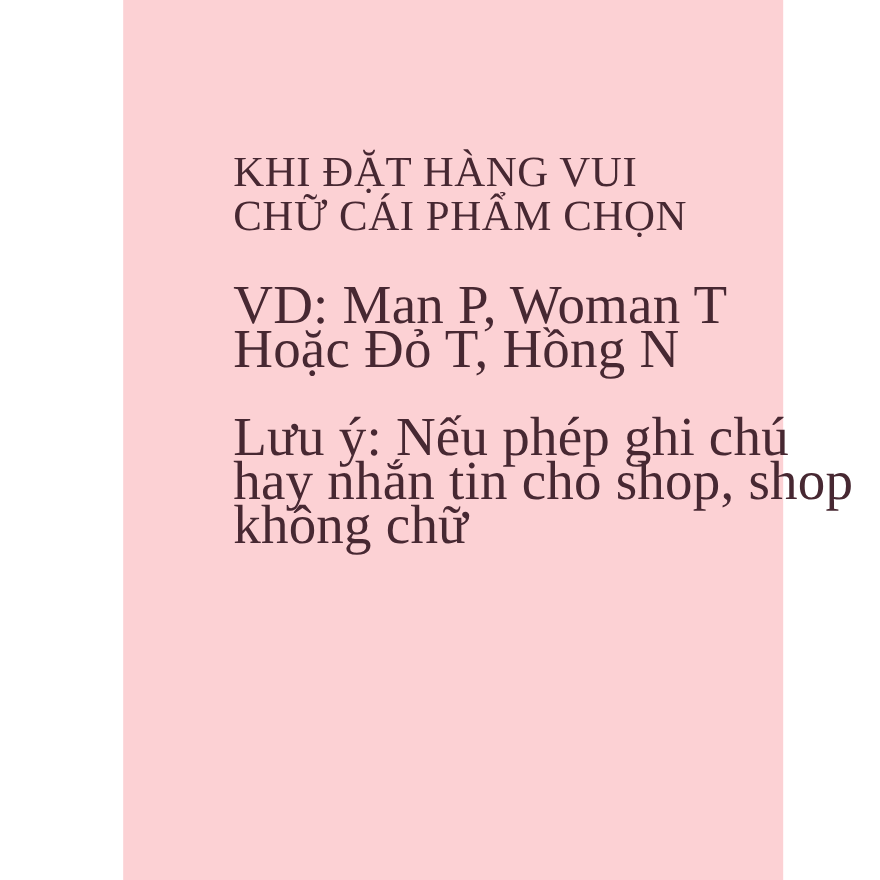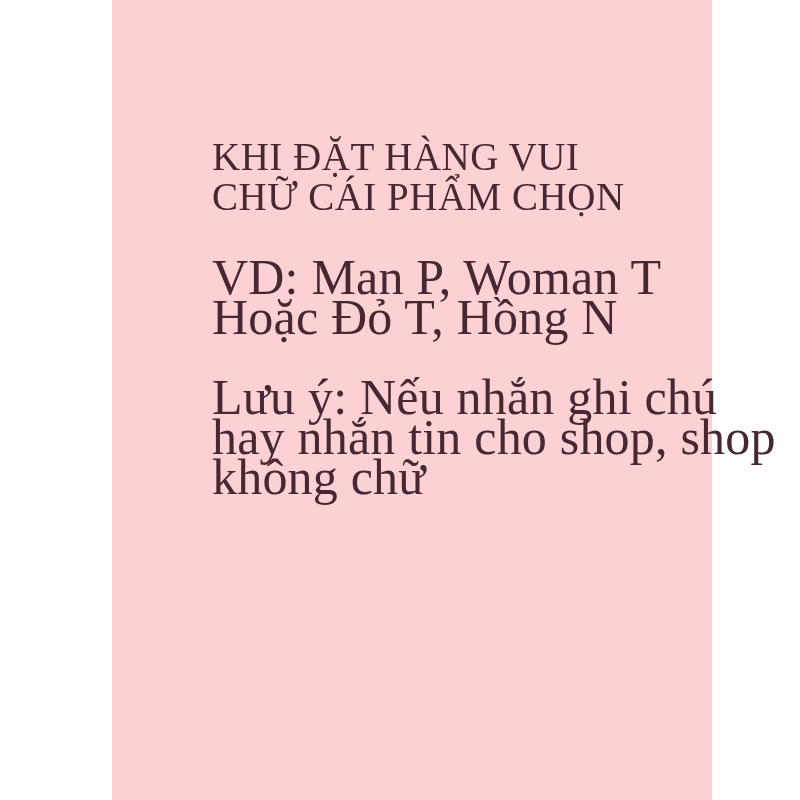--- a/index.html
+++ b/index.html
@@ -54,19 +54,19 @@
       <div class="line">KHI ĐẶT HÀNG VUI</div>
       <div class="line">CHỮ CÁI PHẨM CHỌN</div>
     </div>
 
     <div class="block body-text">
       <div class="line">VD: Man P, Woman T</div>
       <div class="line">Hoặc Đỏ T, Hồng N</div>
     </div>
 
     <div class="block body-text">
-      <div class="line">Lưu ý: Nếu nhắn ghi chú</div>
+      <div class="line">Lưu ý: Nếu phép ghi chú</div>
       <div class="line">hay nhắn tin cho shop, shop</div>
       <div class="line">không chữ</div>
     </div>
 
   </div>
 </div>
 
 </body></html>

